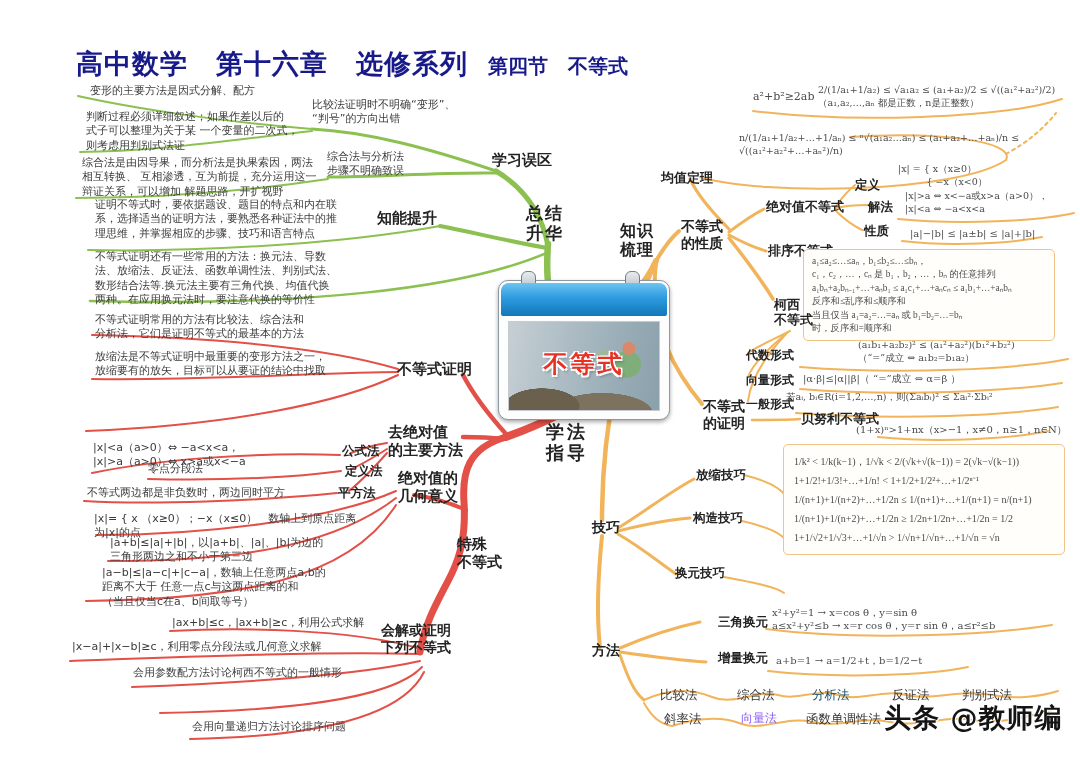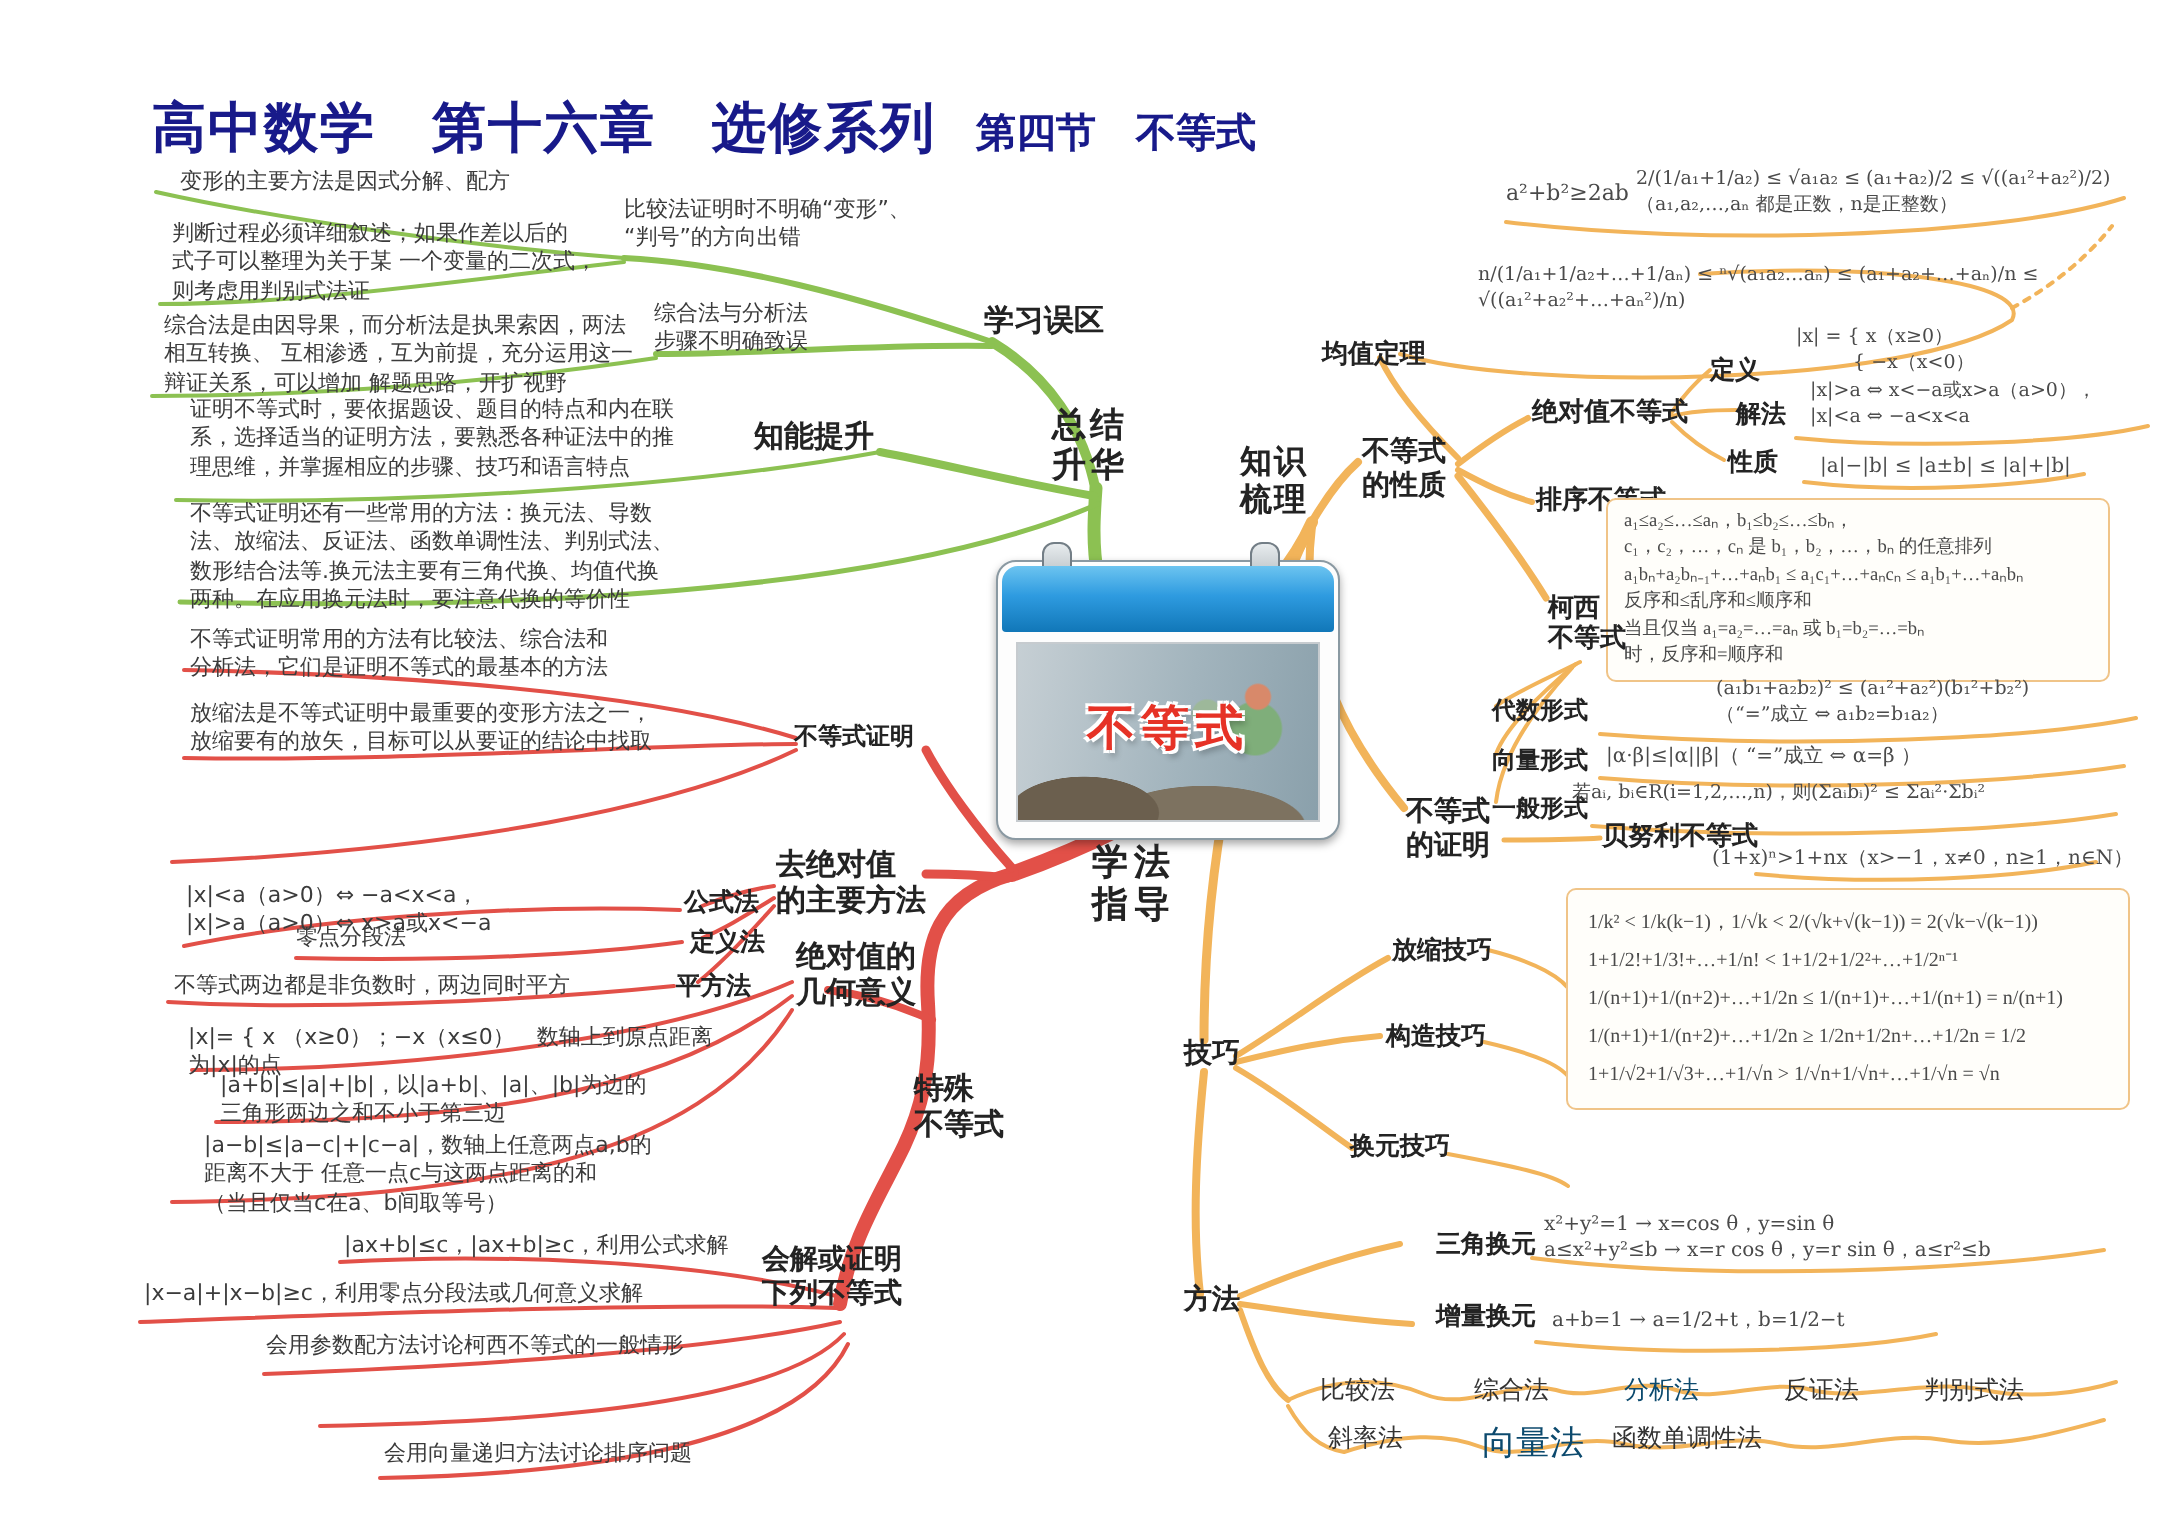--- a/index.html
+++ b/index.html
@@ -154,21 +154,21 @@
   <div class="t" style="left:95px;top:198px;width:262px">证明不等式时，要依据题设、题目的特点和内在联
 系，选择适当的证明方法，要熟悉各种证法中的推
 理思维，并掌握相应的步骤、技巧和语言特点</div>
   <div class="t" style="left:95px;top:250px;width:258px">不等式证明还有一些常用的方法：换元法、导数
 法、放缩法、反证法、函数单调性法、判别式法、
 数形结合法等.换元法主要有三角代换、均值代换
 两种。在应用换元法时，要注意代换的等价性</div>
 
   <div class="lbl" style="left:546px;top:421px;font-size:18px;letter-spacing:3px">学法
 指导</div>
-  <div class="lbl" style="left:397px;top:361px;font-size:12px">不等式证明</div>
+  <div class="lbl" style="left:397px;top:361px;font-size:15px">不等式证明</div>
   <div class="t" style="left:95px;top:313px;width:250px">不等式证明常用的方法有比较法、综合法和
 分析法，它们是证明不等式的最基本的方法</div>
   <div class="t" style="left:95px;top:350px;width:265px">放缩法是不等式证明中最重要的变形方法之一，
 放缩要有的放矢，目标可以从要证的结论中找取</div>
   <div class="lbl" style="left:388px;top:424px;font-size:15px">去绝对值
 的主要方法</div>
   <div class="lbl" style="left:342px;top:444px;font-size:12.5px">公式法</div>
   <div class="lbl" style="left:345px;top:464px;font-size:12.5px">定义法</div>
   <div class="lbl" style="left:338px;top:486px;font-size:12.5px">平方法</div>
   <div class="t" style="left:93px;top:441px;width:200px">|x|&lt;a（a&gt;0）⇔ −a&lt;x&lt;a，
@@ -248,17 +248,18 @@
   <div class="f" style="left:772px;top:606px;width:300px;font-size:10px">x²+y²=1 → x=cos θ，y=sin θ
 a≤x²+y²≤b → x=r cos θ，y=r sin θ，a≤r²≤b</div>
   <div class="lbl" style="left:718px;top:651px;font-size:12.5px">增量换元</div>
   <div class="f" style="left:776px;top:654px;font-size:10px">a+b=1 → a=1/2+t，b=1/2−t</div>
   <div class="t" style="left:660px;top:687px;font-size:12.5px;color:#333">比较法</div>
   <div class="t" style="left:737px;top:687px;font-size:12.5px;color:#333">综合法</div>
   <div class="t" style="left:812px;top:687px;font-size:12.5px;color:#0c4a6e">分析法</div>
   <div class="t" style="left:892px;top:687px;font-size:12.5px;color:#333">反证法</div>
   <div class="t" style="left:962px;top:687px;font-size:12.5px;color:#333">判别式法</div>
   <div class="t" style="left:664px;top:711px;font-size:12.5px;color:#333">斜率法</div>
-  <div class="t" style="left:741px;top:711px;font-size:17px;color:#0c4a6e">向量法</div>
+  <div class="t" style="left:741px;top:711px;font-size:12px;color:#8b5cf6">向量法</div>
   <div class="t" style="left:806px;top:711px;font-size:12.5px;color:#333">函数单调性法</div>
 
+  <div class="watermark">头条 @教师编</div>
 
 </div>
 
 </body></html>

